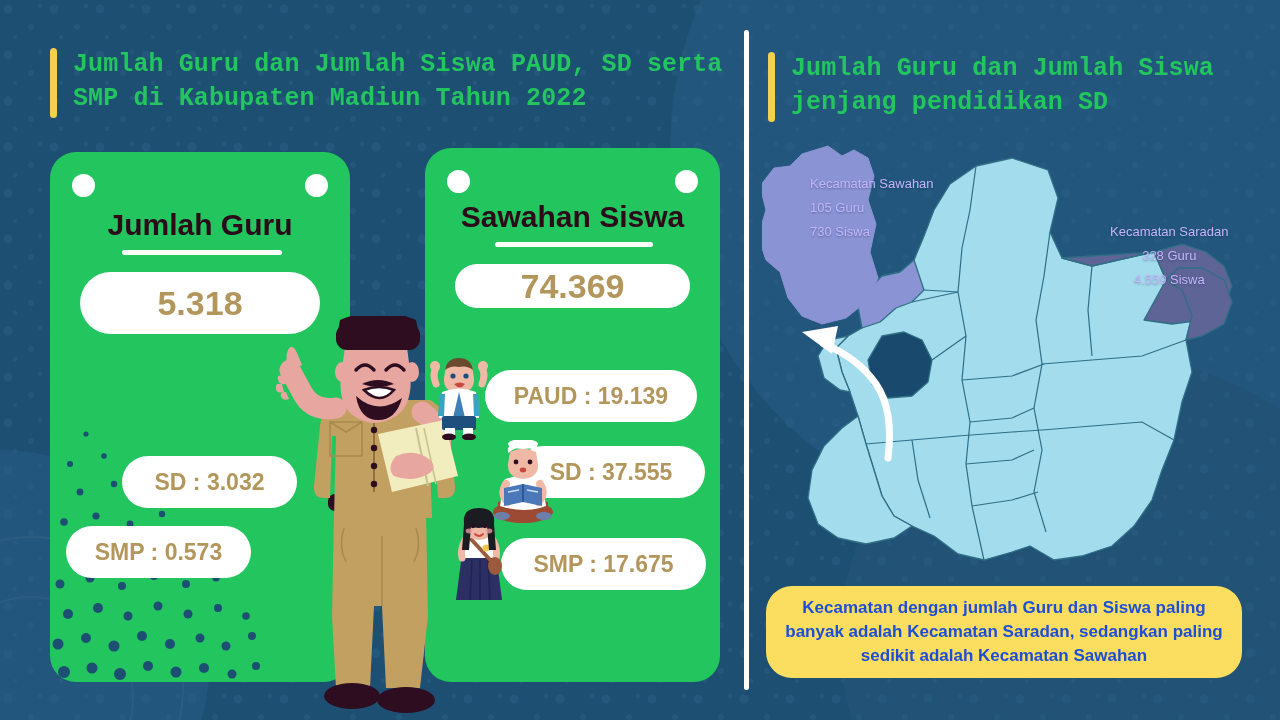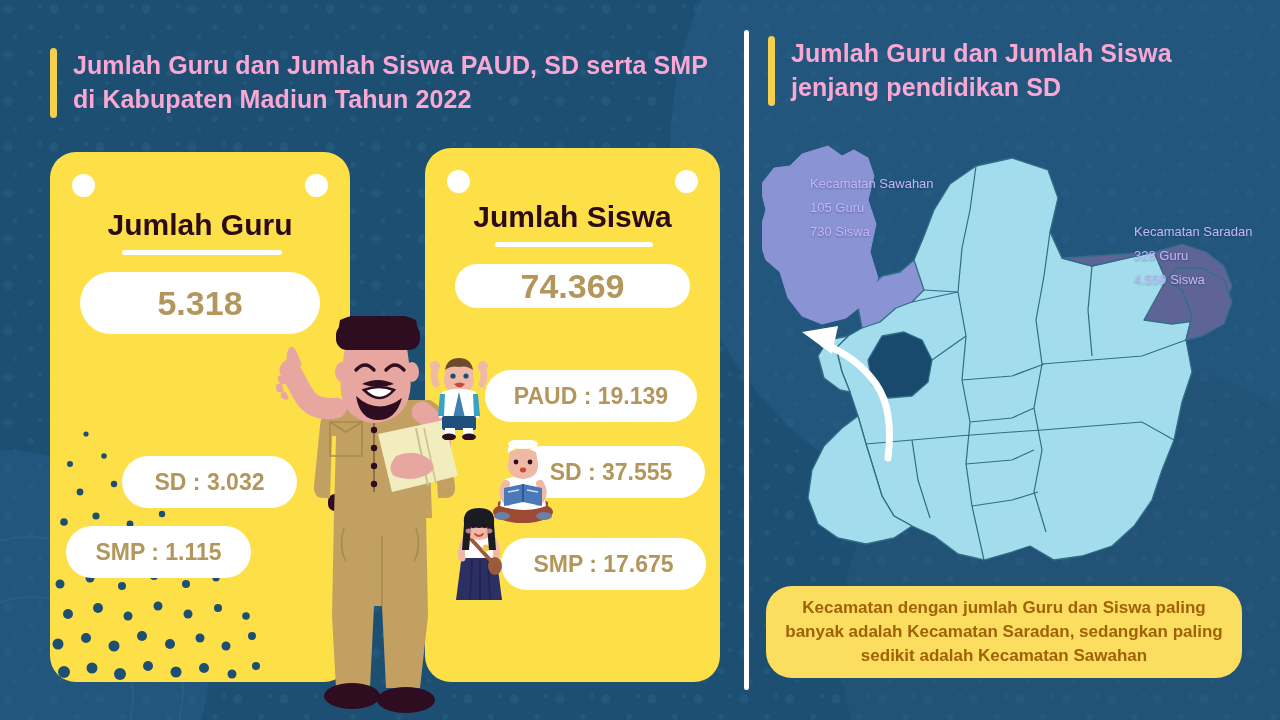--- a/index.html
+++ b/index.html
@@ -18,32 +18,32 @@
   .arc2{width:560px;height:560px;right:-120px;bottom:-200px;background:#225275;}
   .arc3{width:420px;height:420px;left:-210px;bottom:-150px;background:#23567c;}
   .ring{position:absolute;border-radius:50%;border:2px solid rgba(255,255,255,.045);}
 
   
   .divider{position:absolute;left:744px;top:30px;width:5px;height:660px;background:#ffffff;border-radius:3px;}
 
   
   .title-wrap{position:absolute;display:flex;gap:16px;align-items:flex-start;}
   .title-bar{width:7px;border-radius:4px;background:#f5d04e;flex:none;}
-  .title-text{color:#f9a8d4;font-weight:bold;letter-spacing:.1px;}
+  .title-text{color:#22c55e;font-weight:bold;letter-spacing:.1px;font-family:Liberation Mono, monospace;}
 
   #title-left{left:50px;top:48px;width:680px;}
   #title-left .title-bar{height:70px;}
   #title-left .title-text{font-size:25px;line-height:34px;}
 
-  #title-right{left:768px;top:36px;width:470px;}
+  #title-right{left:768px;top:52px;width:470px;}
   #title-right .title-bar{height:70px;}
   #title-right .title-text{font-size:25px;line-height:34px;}
 
   
-  .card{position:absolute;background:#fde047;border-radius:26px;overflow:hidden;}
+  .card{position:absolute;background:#22c55e;border-radius:26px;overflow:hidden;}
   #card-guru{left:50px;top:152px;width:300px;height:530px;}
   #card-siswa{left:425px;top:148px;width:295px;height:534px;}
 
   .card-dot{position:absolute;width:23px;height:23px;border-radius:50%;background:#ffffff;}
   .dot-l{left:22px;top:22px;}
   .dot-r{right:22px;top:22px;}
 
   .card-title{position:absolute;left:0;right:0;text-align:center;
     color:#2b0b1a;font-weight:bold;font-size:30px;}
   #card-guru .card-title{top:56px;}
@@ -80,26 +80,26 @@
   #kid-boy{left:428px;top:358px;width:62px;height:82px;z-index:7;}
   #kid-ngaji{left:490px;top:440px;width:66px;height:84px;z-index:7;}
   #kid-girl{left:450px;top:508px;width:58px;height:96px;z-index:7;}
 
   
   #map{position:absolute;left:762px;top:140px;width:510px;height:440px;}
 
   .map-label{position:absolute;color:#c4b5fd;font-weight:normal;font-size:13px;line-height:24px;
     text-shadow:0 1px 2px rgba(10,35,55,.35);white-space:nowrap;}
   #label-sawahan{left:810px;top:172px;}
-  #label-saradan{left:1134px;top:220px;}
+  #label-saradan{left:1110px;top:220px;text-align:center;}
 
   
   #caption{position:absolute;left:766px;top:586px;width:476px;height:92px;
     background:#fbdd5f;border-radius:26px;display:flex;align-items:center;justify-content:center;}
-  #caption .caption-text{color:#a16207;font-weight:bold;font-size:17px;line-height:24px;
+  #caption .caption-text{color:#1d4ed8;font-weight:bold;font-size:17px;line-height:24px;
     text-align:center;padding:0 14px;}
 </style>
 </head>
 <body>
 
 <div class="stage">
 
   <div class="bg-arc arc1"></div>
   <div class="bg-arc arc2"></div>
   <div class="bg-arc arc3"></div>
@@ -177,28 +177,28 @@
 
     <div class="card-dot dot-l"></div>
     <div class="card-dot dot-r"></div>
 
     <div class="card-title">Jumlah Guru</div>
     <div class="card-rule"></div>
 
     <div class="pill pill-big" id="guru-total">5.318</div>
 
     <div class="pill pill-sub" id="guru-sd">SD : 3.032</div>
-    <div class="pill pill-sub" id="guru-smp">SMP : 1.115</div>
+    <div class="pill pill-sub" id="guru-smp">SMP : 0.573</div>
   </div>
 
   <div class="card" id="card-siswa">
     <div class="card-dot dot-l"></div>
     <div class="card-dot dot-r"></div>
 
-    <div class="card-title">Jumlah Siswa</div>
+    <div class="card-title">Sawahan Siswa</div>
     <div class="card-rule"></div>
 
     <div class="pill pill-big" id="siswa-total">74.369</div>
 
     <div class="pill pill-sub" id="siswa-paud">PAUD : 19.139</div>
     <div class="pill pill-sub" id="siswa-sd">SD : 37.555</div>
     <div class="pill pill-sub" id="siswa-smp">SMP : 17.675</div>
   </div>
 
   <svg class="illus" id="teacher" viewBox="0 0 210 404">

